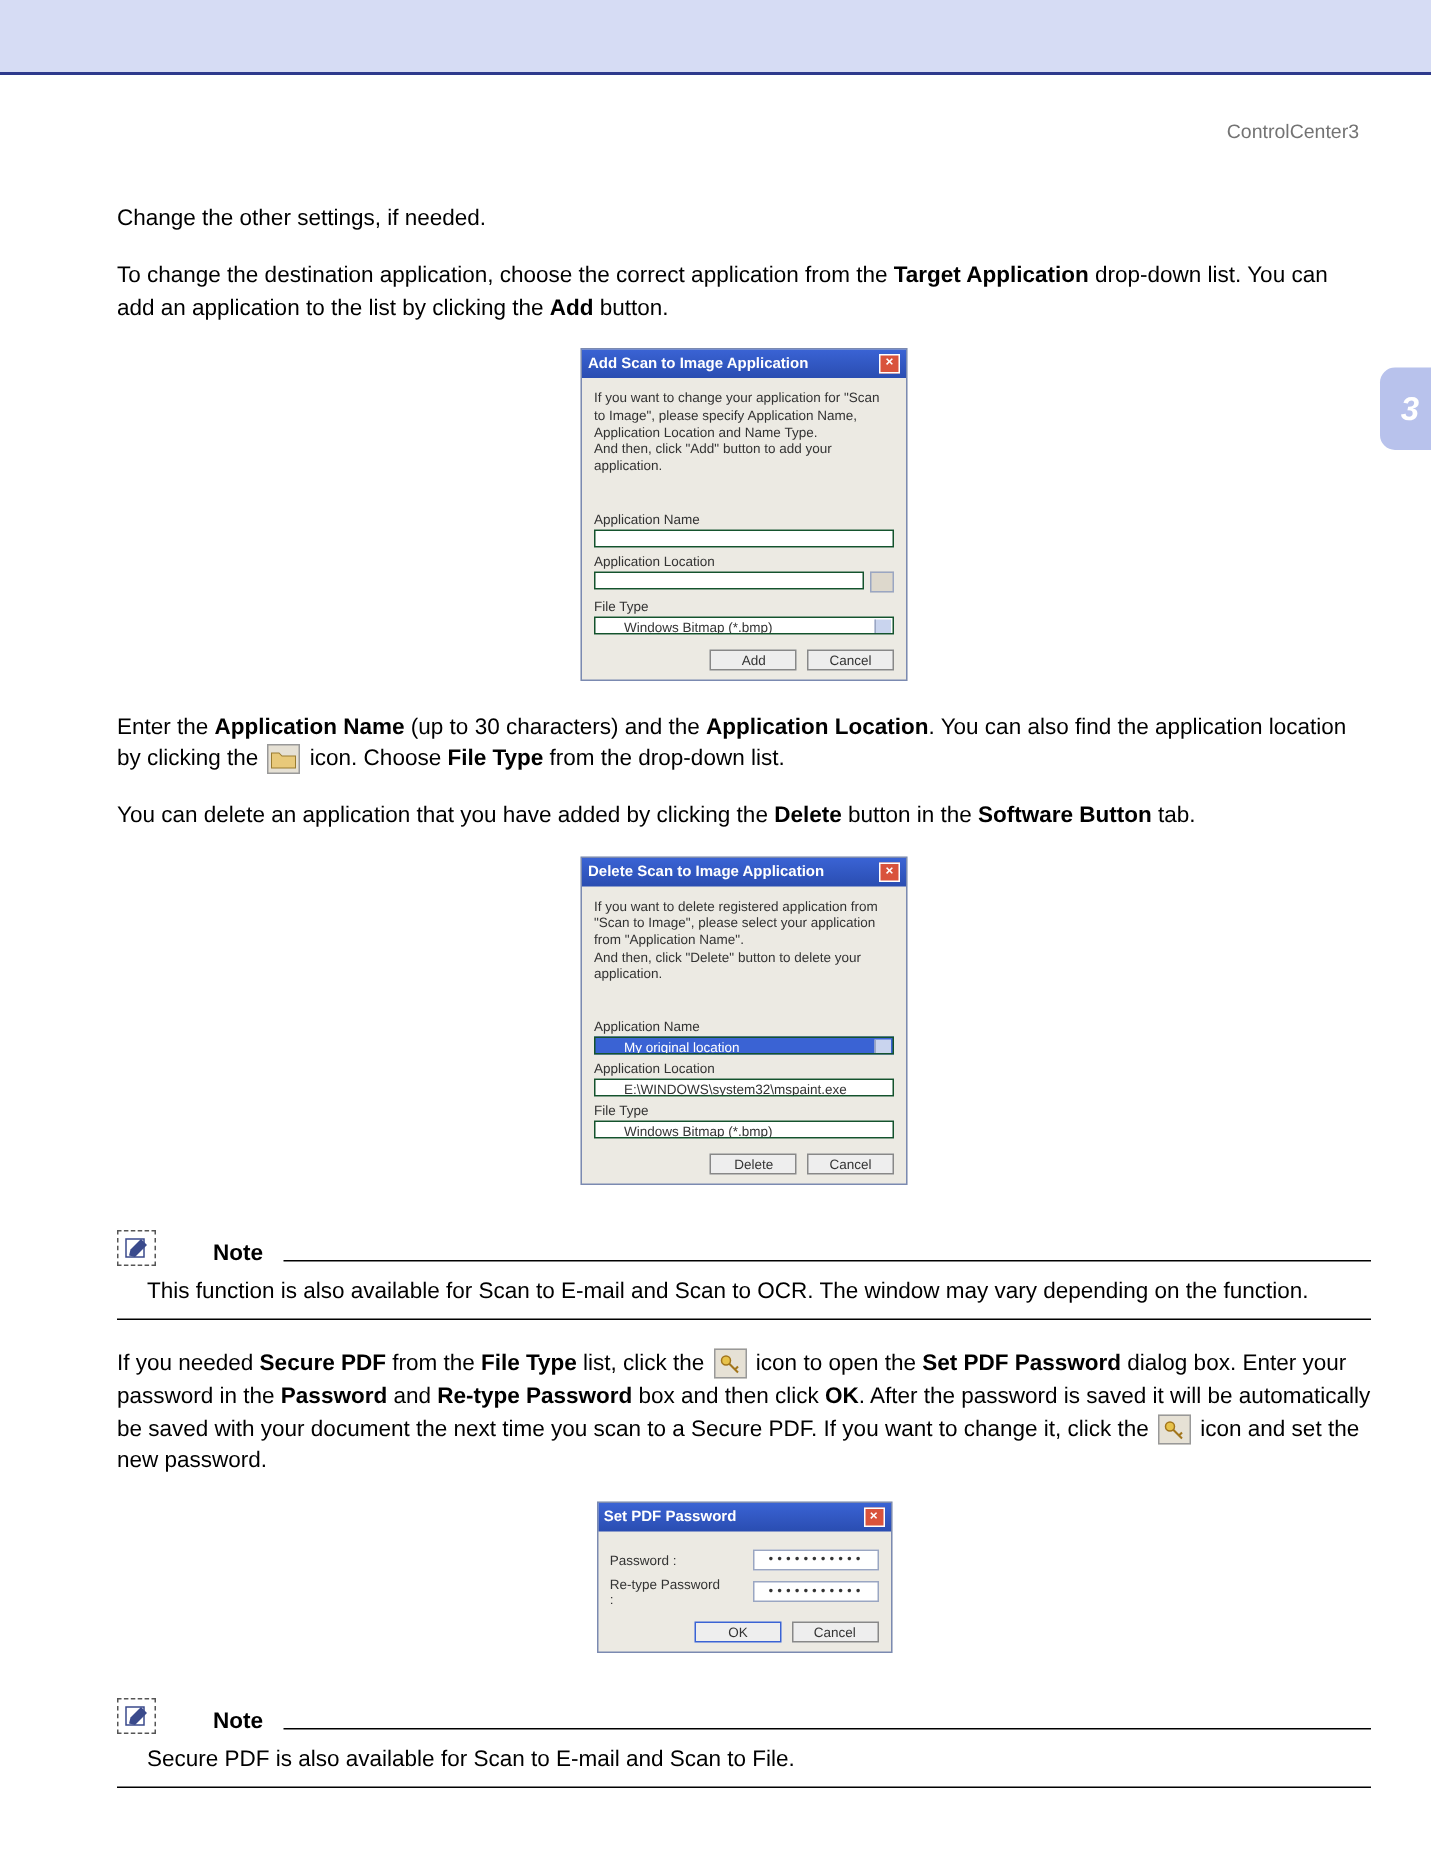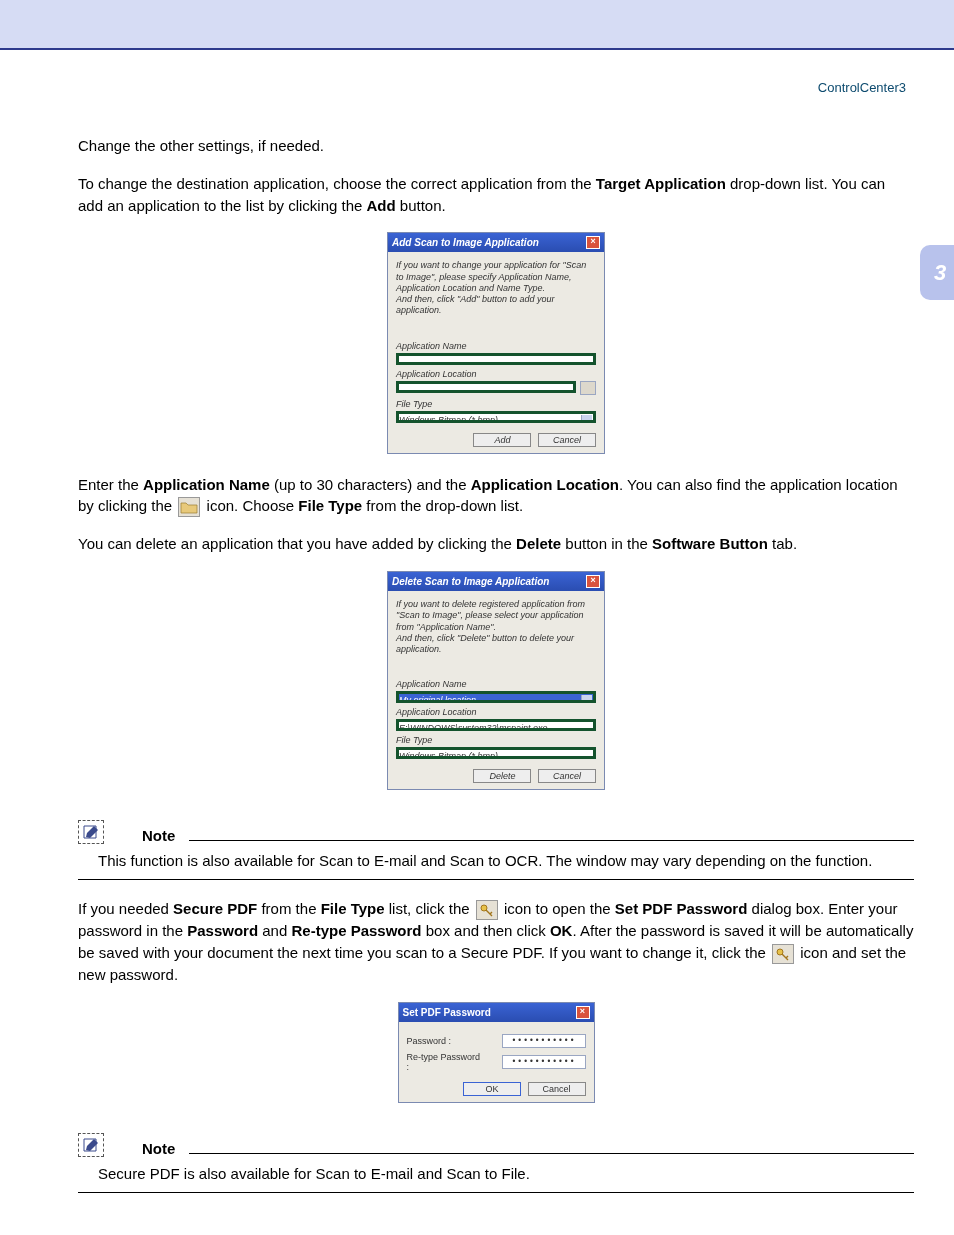--- a/index.html
+++ b/index.html
@@ -22,21 +22,21 @@
   .top-rule {
     height: 2px;
     background: #2e3a8c;
   }
   .content {
     padding: 30px 40px 30px 78px;
     position: relative;
   }
   .header-label {
     text-align: right;
-    color: #0c4a6e;
+    color: #737373;
     font-size: 13px;
     margin-bottom: 40px;
     padding-right: 8px;
   }
   .chapter-tab {
     position: absolute;
     right: -6px;
     top: 195px;
     width: 40px;
     height: 55px;
@@ -61,21 +61,21 @@
   }
   
   .dlg {
     display: inline-block;
     text-align: left;
     border: 1px solid #7b8ab1;
     background: #eceae3;
     font-size: 9px;
     color: #333;
   }
-  .dlg.small { width: 216px; font-style: italic; }
+  .dlg.small { width: 216px; }
   .dlg.pdf   { width: 195px; }
   .dlg-title {
     background: linear-gradient(#3a63d4, #2a4db1);
     color: #fff;
     font-weight: bold;
     font-size: 10px;
     padding: 3px 4px;
     display: flex;
     justify-content: space-between;
     align-items: center;
@@ -92,26 +92,26 @@
   }
   .dlg-body { padding: 8px 8px 6px 8px; }
   .dlg-body .intro {
     margin: 0 0 24px 0;
     line-height: 1.25;
   }
   .dlg-body .lbl {
     margin: 4px 0 2px 0;
   }
   .dlg-body .txtbox {
-    border: 3px solid #14532d;
+    border: 1px solid #14532d;
     background: #fff;
     height: 12px;
     width: 100%;
     box-sizing: border-box;
-    padding: 0 0;
+    padding: 0 19px;
     line-height: 12px;
     overflow: hidden;
   }
   .dlg-body .txtbox.selected {
     background: #3a63d4;
     color: #fff;
   }
   .dlg-body .row-loc {
     display: flex; gap: 4px;
   }

